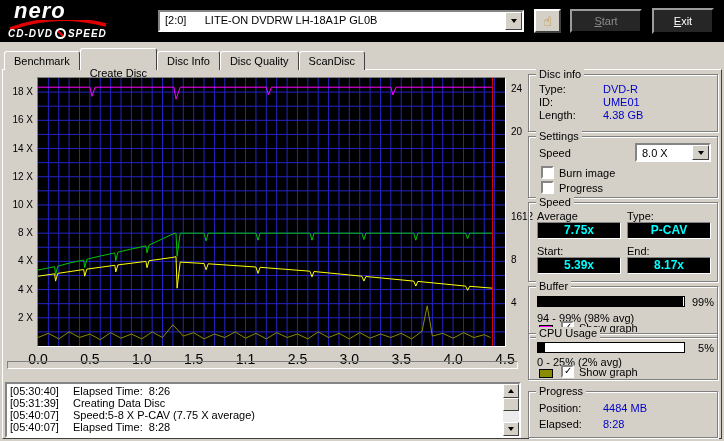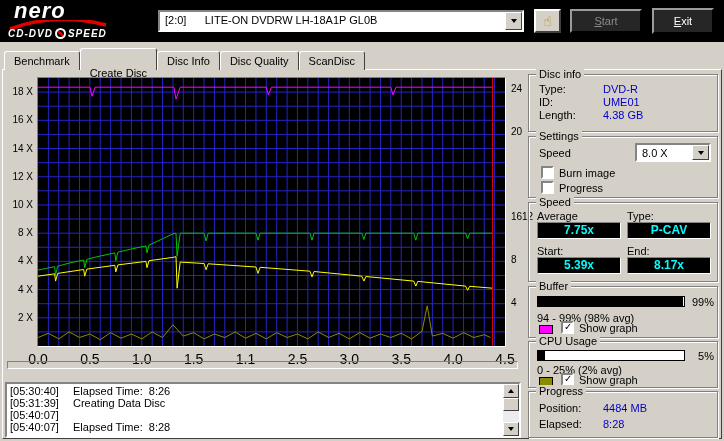--- a/index.html
+++ b/index.html
@@ -217,20 +217,21 @@
       <div class="logline">
         <span class="logtime">[05:30:40]</span>
         <span class="logmsg">Elapsed Time:  8:26</span>
       </div>
       <div class="logline">
         <span class="logtime">[05:31:39]</span>
         <span class="logmsg">Creating Data Disc</span>
       </div>
       <div class="logline">
         <span class="logtime">[05:40:07]</span>
+        <span class="logmsg">Speed:5-8 X P-CAV (7.75 X average)</span>
       </div>
       <div class="logline">
         <span class="logtime">[05:40:07]</span>
         <span class="logmsg">Elapsed Time:  8:28</span>
       </div>
     </div>
     <div class="vscroll">
       <div class="sb-btn sb-up">
           <span class="arr-up"></span>
         </div>
@@ -289,21 +290,21 @@
     </div>
     <span class="pct" style="top:9px">99%</span>
     <span class="range" style="top:25px">94 - 99% (98% avg)</span>
     <span class="swatch" style="left: 10px; top: 38px; background: rgb(255, 0, 255);"></span>
     <div class="chk-row" style="left:32px;top:34px">
       <span class="chk on"></span>
       <span>Show graph</span>
     </div>
   </div>
 
-  <div class="grp" style="top:341px;height:47px">
+  <div class="grp" style="top:333px;height:47px">
     <span class="grp-title">CPU Usage</span>
     <div class="meter" style="top:8px">
       <div class="meter-fill" style="width: 5%;"></div>
     </div>
     <span class="pct" style="top:8px">5%</span>
     <span class="range" style="top:22px">0 - 25% (2% avg)</span>
     <span class="swatch" style="left: 10px; top: 35px; background: rgb(139, 139, 0);"></span>
     <div class="chk-row" style="left:32px;top:31px">
       <span class="chk on"></span>
       <span>Show graph</span>

